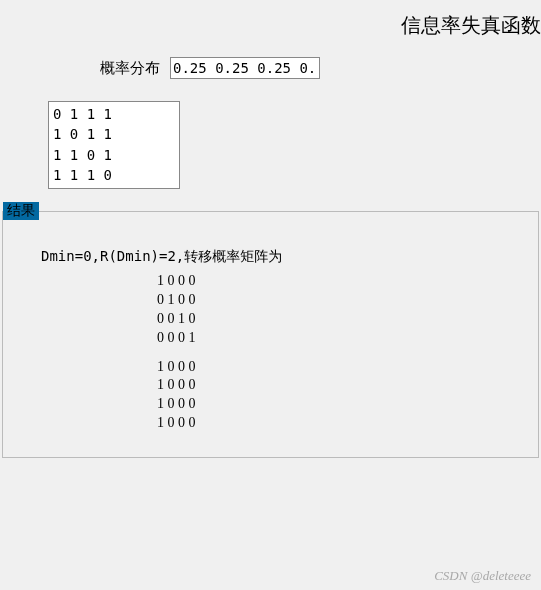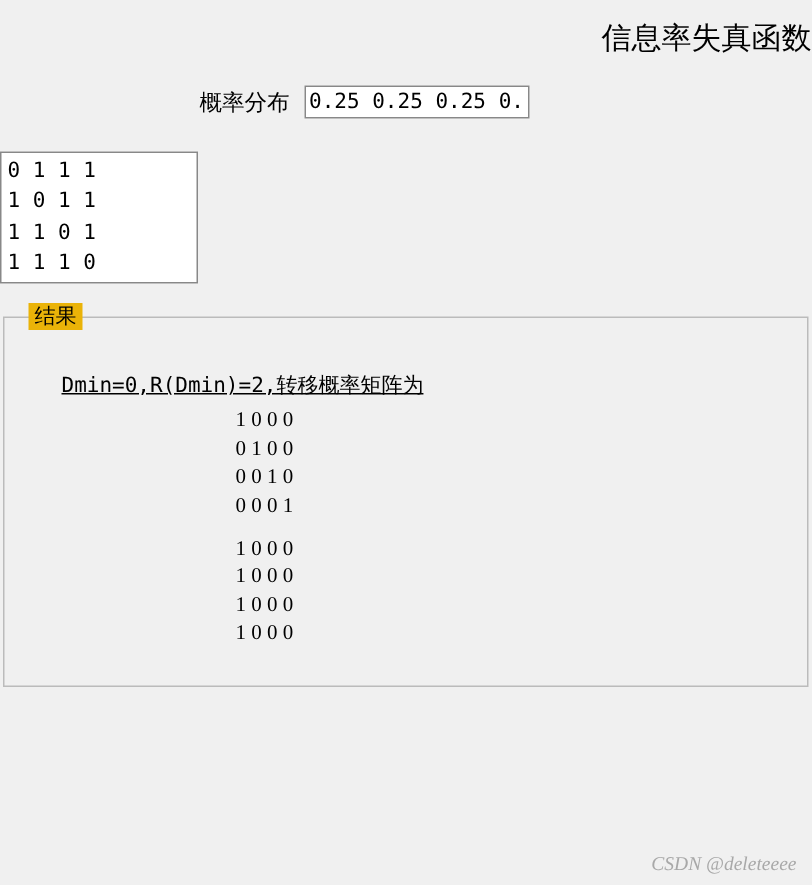--- a/index.html
+++ b/index.html
@@ -19,21 +19,21 @@
       font-size: 20px;
       padding-top: 12px;
       padding-bottom: 18px;
     }
     .row {
       display: flex;
       align-items: flex-start;
       margin-bottom: 22px;
     }
     .label-prob {
-      width: 203px;
+      width: 170px;
       text-align: right;
       padding-right: 10px;
       padding-top: 2px;
       font-size: 15px;
     }
     .label-matrix {
       width: 195px;
       text-align: right;
       padding-right: 10px;
       padding-top: 2px;
@@ -51,41 +51,41 @@
     textarea.matrix-input {
       width: 132px;
       height: 88px;
       font-family: monospace, "Courier New";
       font-size: 14px;
       border: 1px solid #888;
       background: #fff;
       padding: 2px 4px;
       resize: none;
       line-height: 1.45;
+      margin-left: 48px;
     }
     .fieldset {
       border: 1px solid #bbb;
       margin: 8px 2px 2px 2px;
       position: relative;
       padding: 24px 14px 14px 14px;
       background: #f0f0f0;
     }
     .legend {
       position: absolute;
       top: -10px;
-      left: 16px;
-      background: #eab308;
+      left: 0;
+      background: #0369a1;
       padding: 0 4px;
       font-size: 14px;
     }
     .result-line {
       font-family: monospace, "Courier New", "SimSun";
       font-size: 14px;
       margin: 12px 0 6px 24px;
-      text-decoration: underline;
     }
     .matrix-block {
       font-family: Liberation Serif, serif;
       font-size: 14px;
       white-space: pre;
       margin: 6px 0 10px 0;
       padding-left: 140px;
       line-height: 1.35;
     }
     .watermark {

